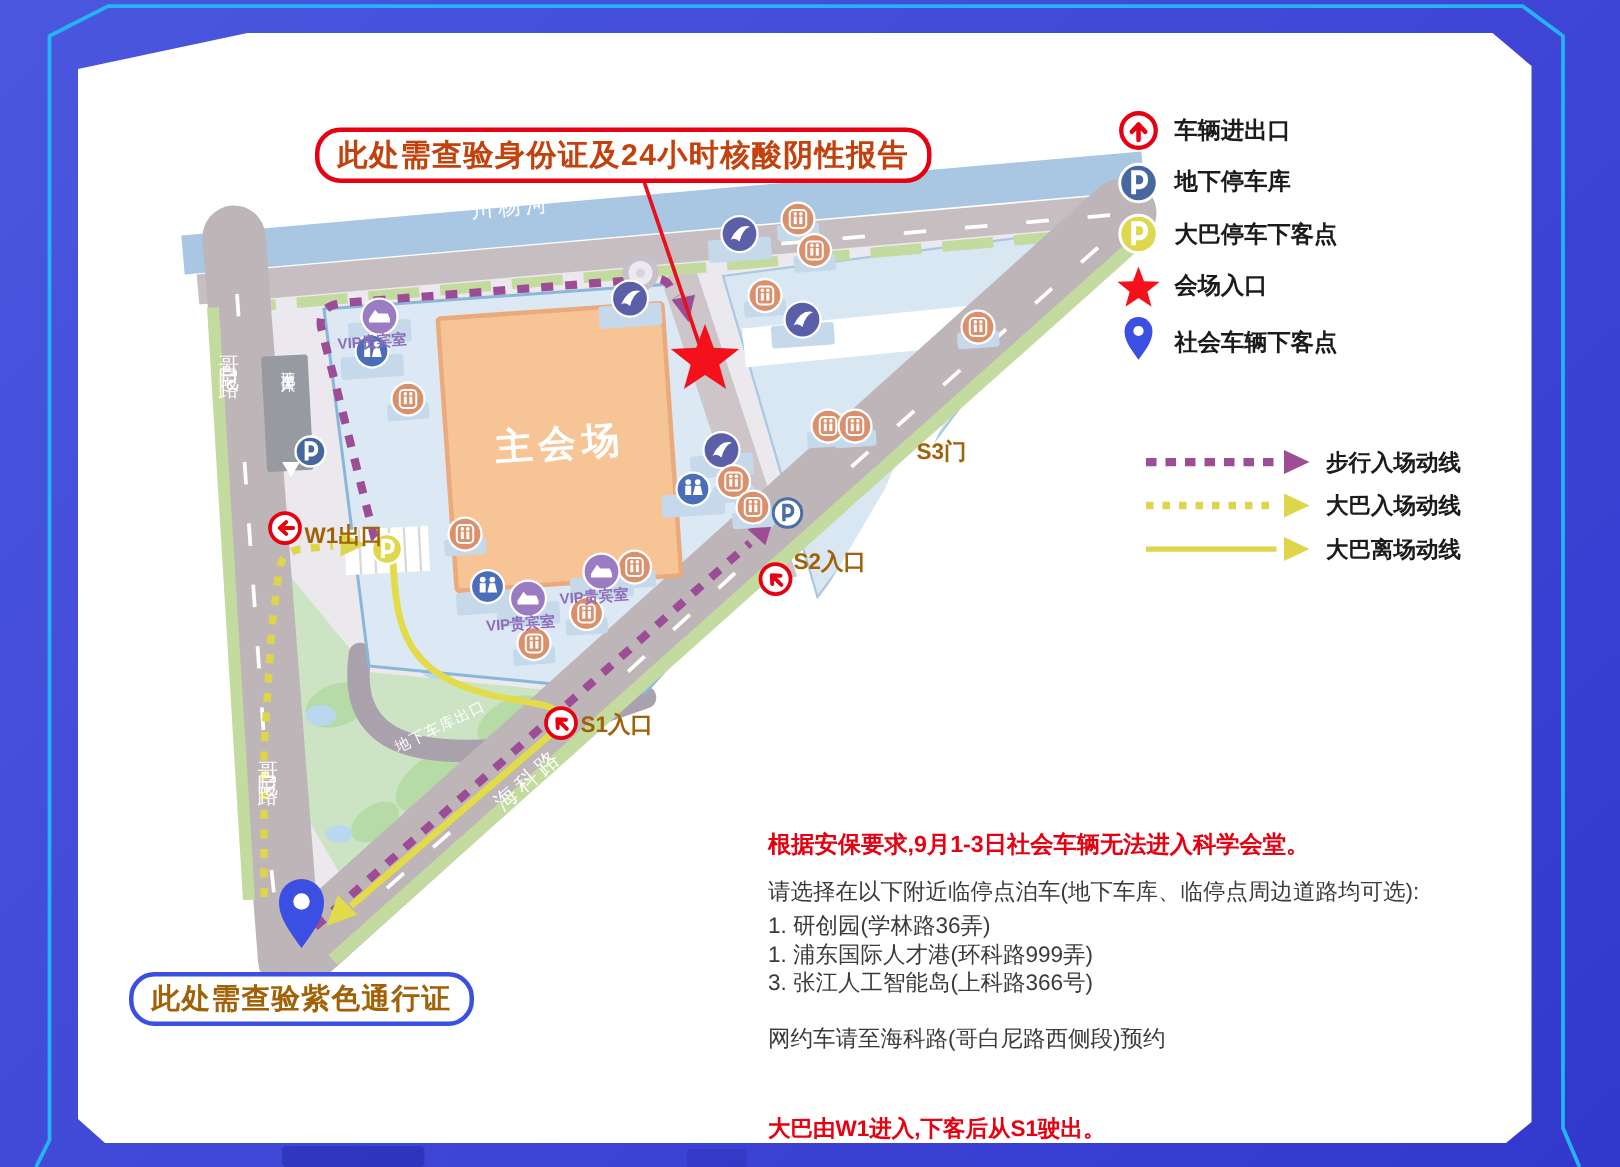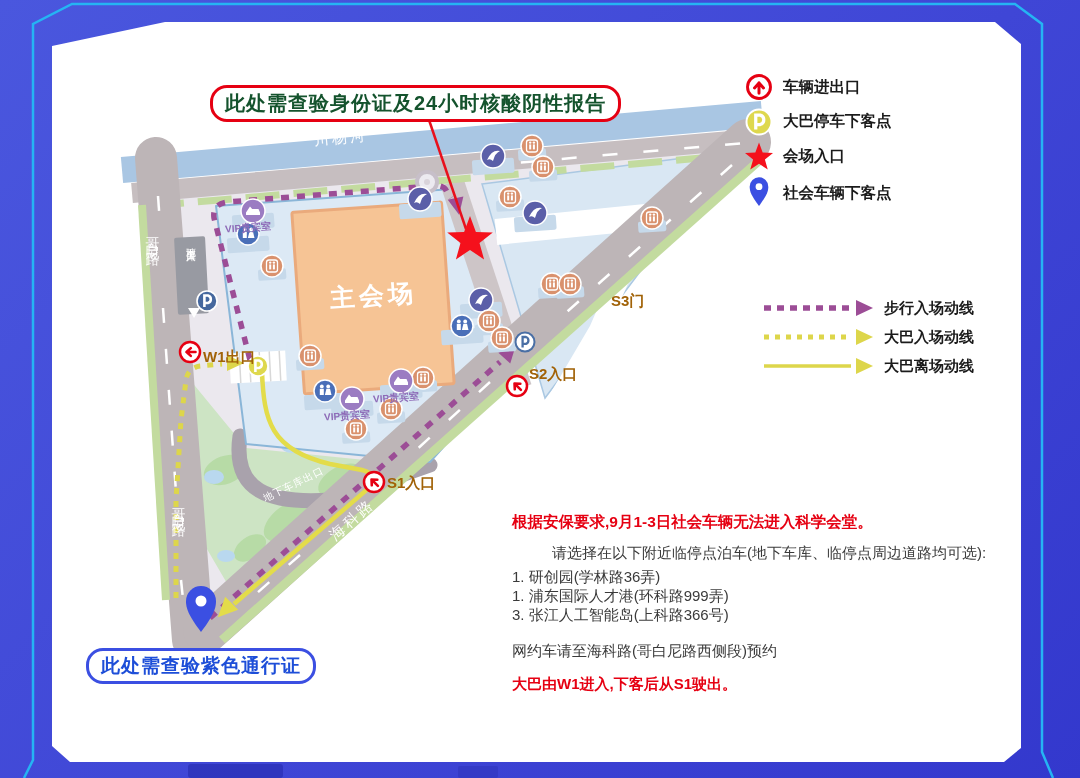--- a/index.html
+++ b/index.html
@@ -12,35 +12,35 @@
   svg.layer{position:absolute;left:0;top:0;z-index:1;}
   .lbl{position:absolute;white-space:nowrap;z-index:2;}
   .road-lbl{color:rgba(255,255,255,.96);font-weight:500;}
   .vtext{writing-mode:vertical-rl;text-orientation:upright;}
   .rot{transform-origin:left center;}
   .tilt{transform:rotate(-4deg);transform-origin:left center;}
   .gate-lbl{font-size:15px;font-weight:700;color:#a16207;text-align:right;}
   .vip-lbl{font-size:10px;font-weight:700;color:#8e6cb8;transform:rotate(-4deg);}
   .callout{position:absolute;z-index:3;background:#fff;border-radius:17px;
     padding:2px 12px;font-weight:700;letter-spacing:1px;}
-  #callout-top{left:210px;top:85px;border:3px solid #e60012;color:#14532d;font-size:20px;}
-  #callout-bottom{left:86px;top:648px;border:3px solid #3b4fe2;color:#1d4ed8;font-size:19px;}
+  #callout-top{left:210px;top:85px;border:3px solid #e60012;color:#c2410c;font-size:20px;}
+  #callout-bottom{left:86px;top:648px;border:3px solid #3b4fe2;color:#a16207;font-size:19px;}
   
   #legend{position:absolute;left:745px;top:70px;z-index:2;}
   .leg-row{display:flex;align-items:center;height:34.5px;gap:10px;}
   .leg-row .txt{font-size:15.5px;font-weight:600;color:#1b1b1b;}
   #route-legend{position:absolute;left:761px;top:299px;z-index:2;}
   .route-row{display:flex;align-items:flex-start;height:29px;gap:8px;}
   .route-row .txt{font-size:15px;font-weight:600;color:#1b1b1b;}
   
   #notes{position:absolute;left:512px;top:512px;width:485px;z-index:2;font-size:15px;color:#3a3a3a;}
-  #notes .red{color:#e60012;font-weight:700;}
+  #notes .red{color:#e60012;font-weight:700;margin-top:41px;}
   #notes .opt{line-height:19px;}
   #note-security{margin-bottom:11px;font-size:15.5px;}
-  #note-intro{margin-bottom:4px;margin-left:40px;}
+  #note-intro{margin-bottom:4px;}
   #note-taxi{margin-top:18px;}
   #note-bus{margin-top:14px;font-size:15px;}
 </style>
 </head>
 <body>
 
 <div id="stage">
 
 <svg width="0" height="0" style="position:absolute" aria-hidden="true">
   <defs>
@@ -268,20 +268,26 @@
 
 <div id="legend">
   <div class="leg-row">
     <svg width="28" height="28" viewBox="-14 -14 28 28">
           <use href="#d-gate" transform="rotate(90) scale(1.15)"></use>
         </svg>
     <span class="txt">车辆进出口</span>
   </div>
   <div class="leg-row">
     <svg width="28" height="28" viewBox="-14 -14 28 28">
+          <use href="#d-pblue" transform="scale(1.25)"></use>
+        </svg>
+    <span class="txt">地下停车库</span>
+  </div>
+  <div class="leg-row">
+    <svg width="28" height="28" viewBox="-14 -14 28 28">
           <use href="#d-pyellow" transform="scale(1.25)"></use>
         </svg>
     <span class="txt">大巴停车下客点</span>
   </div>
   <div class="leg-row">
     <svg width="28" height="28" viewBox="-14 -14 28 28">
           <use href="#d-star" transform="translate(0,1.5) scale(0.62)"></use>
         </svg>
     <span class="txt">会场入口</span>
   </div>

